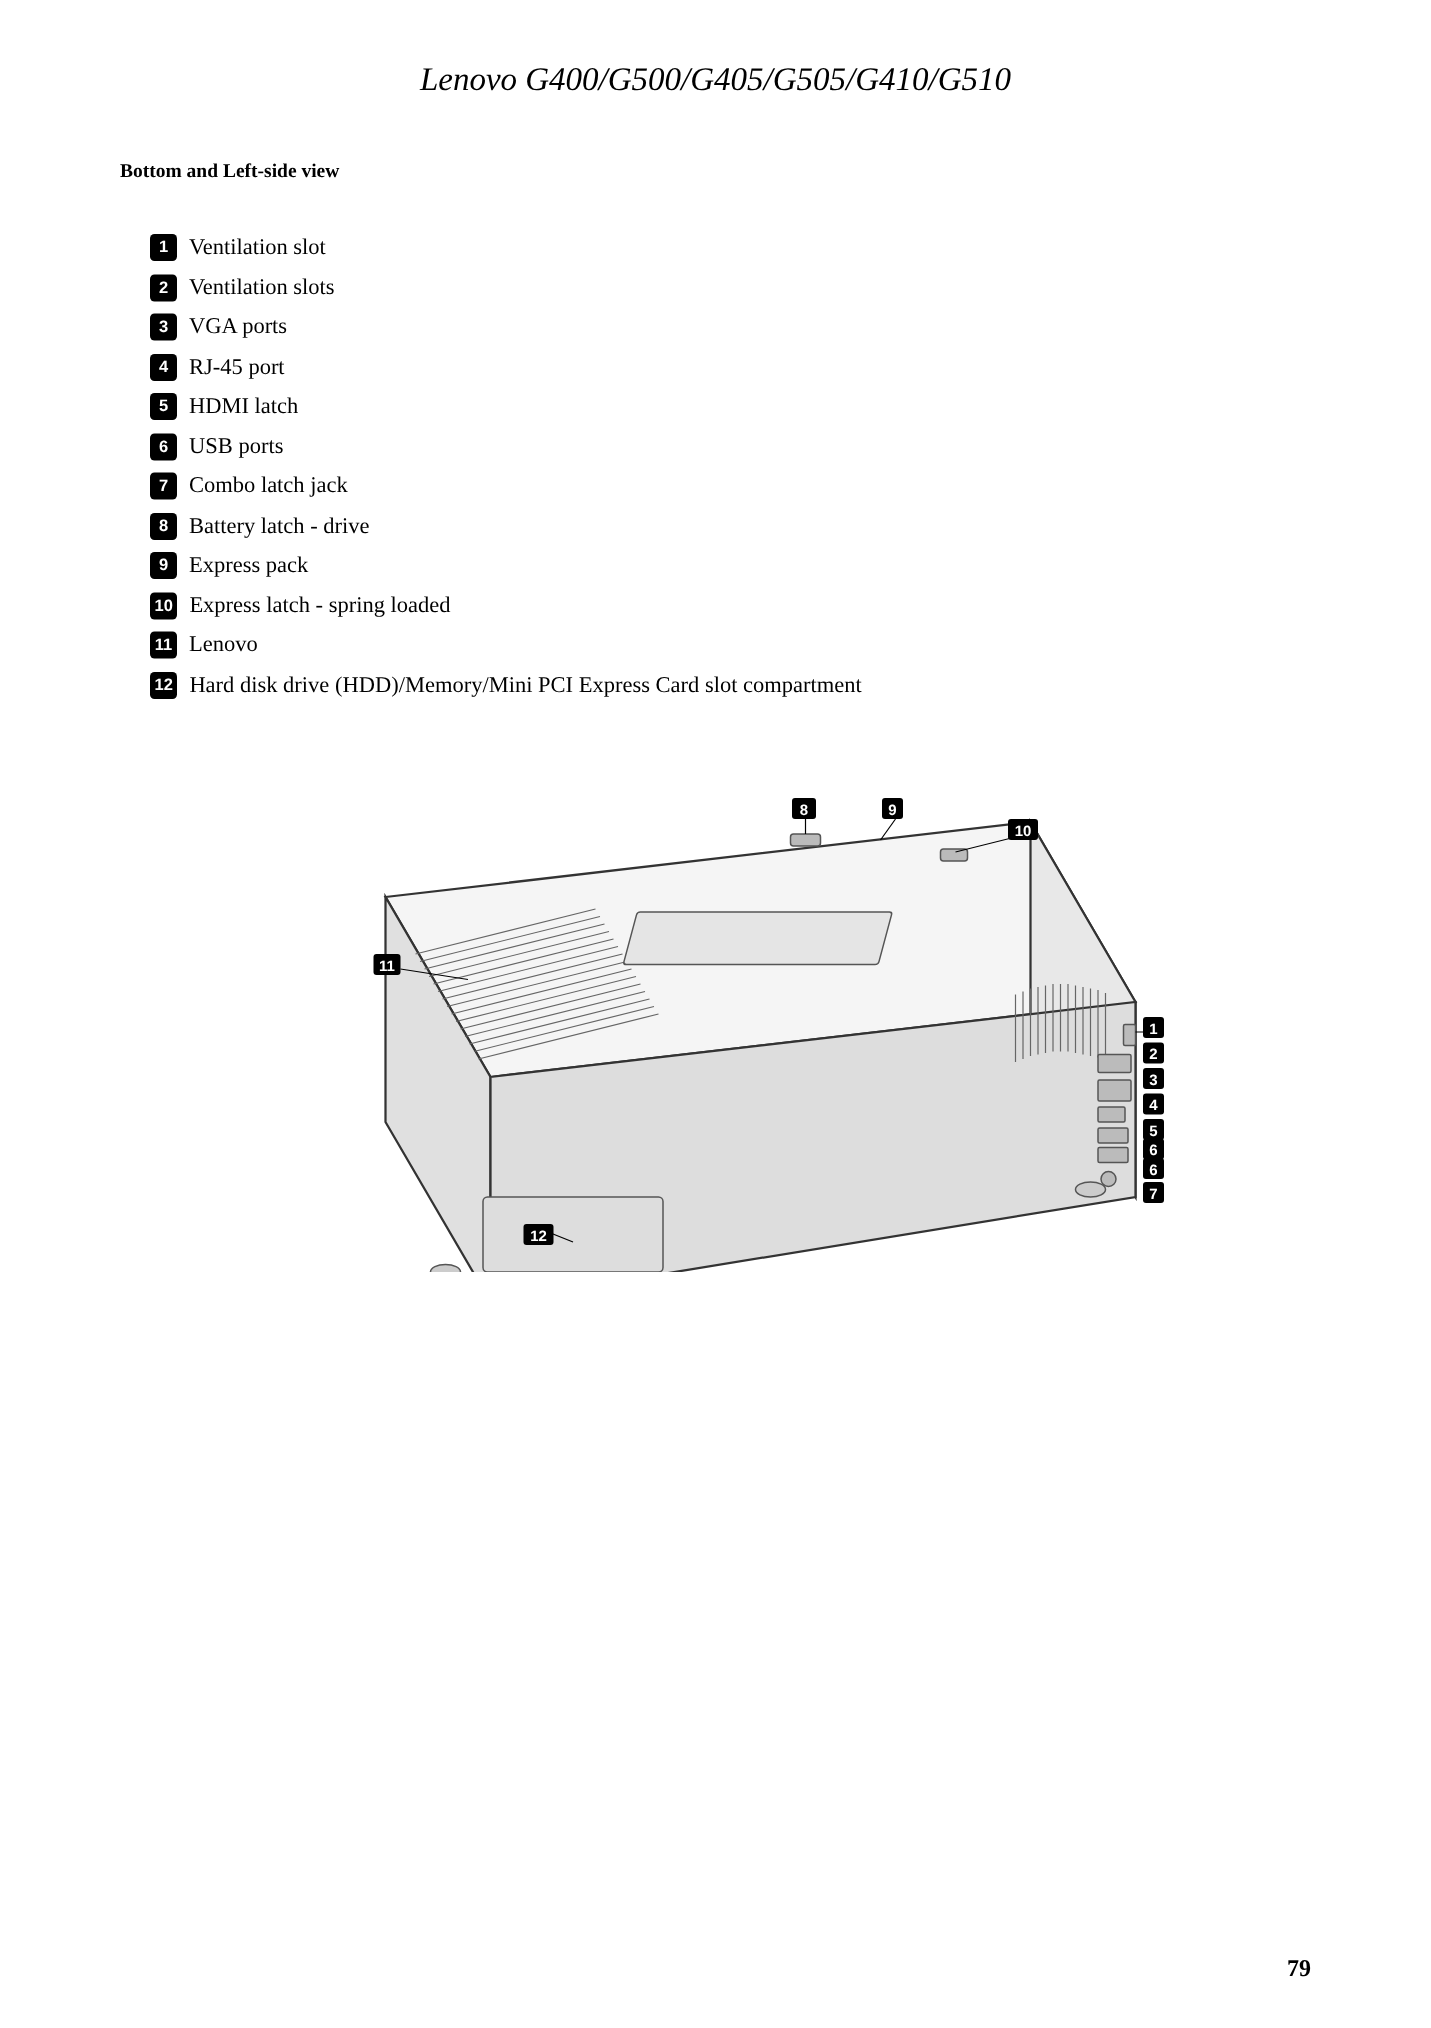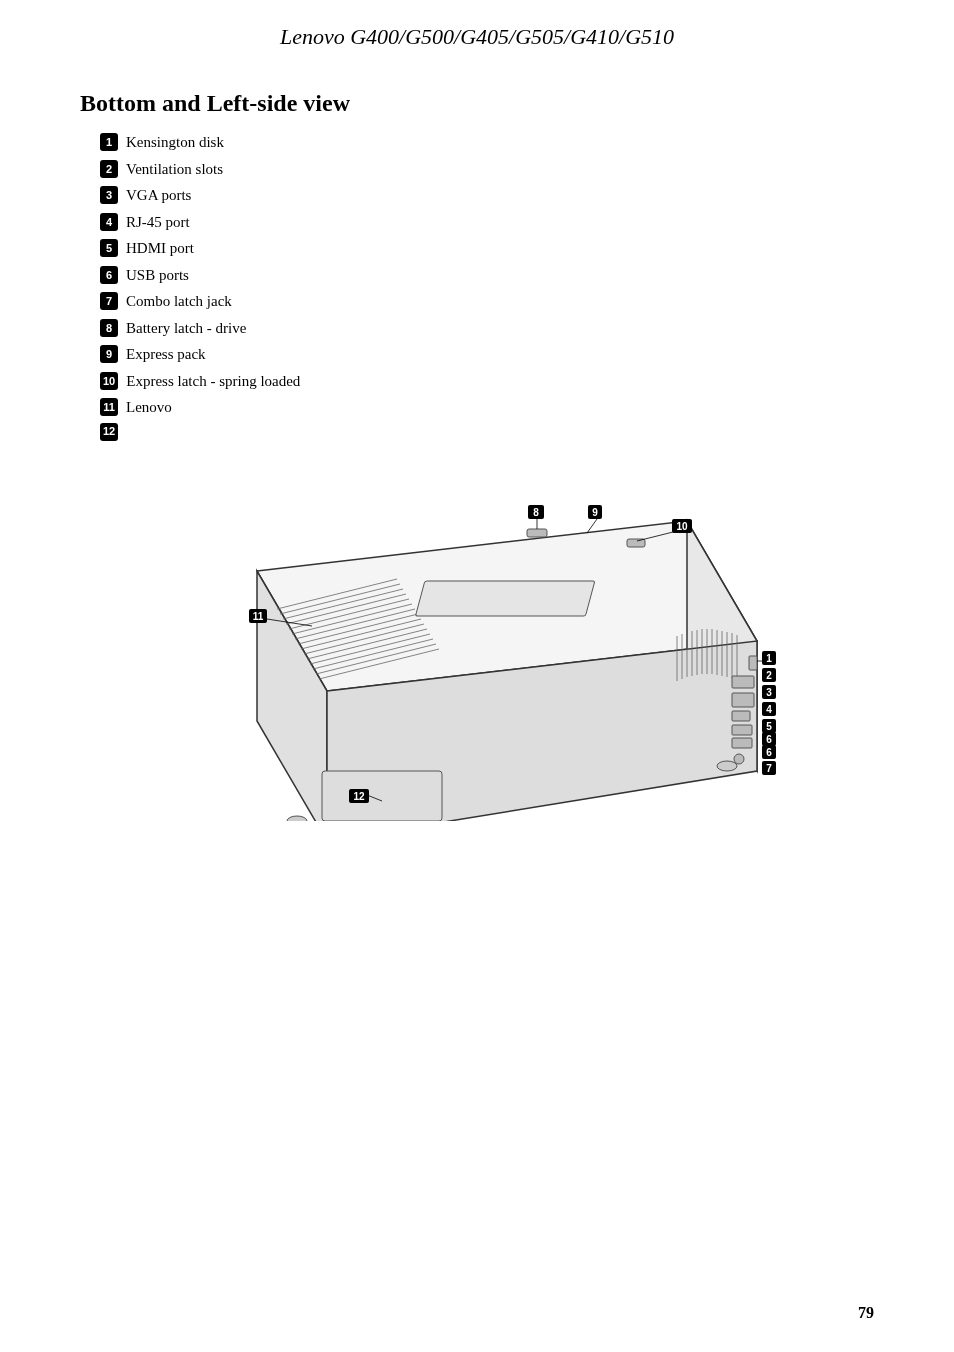--- a/index.html
+++ b/index.html
@@ -7,34 +7,34 @@
       background: #fff;
       font-family: Georgia, 'Times New Roman', serif;
       width: 954px;
       min-height: 1352px;
       position: relative;
       color: #000;
     }
     .page {
       width: 954px;
       min-height: 1352px;
-      padding: 24px 80px 60px 80px;
+      padding: 40px 80px 60px 80px;
       position: relative;
     }
     .header-title {
       text-align: center;
       font-style: italic;
       font-size: 22px;
       margin-bottom: 40px;
       font-family: Georgia, serif;
     }
     .section-title {
-      font-size: 24px;
+      font-size: 13px;
       font-weight: bold;
-      margin-bottom: 14px;
+      margin-bottom: 32px;
     }
     .items-list {
       list-style: none;
       margin-left: 20px;
       margin-bottom: 20px;
     }
     .items-list li {
       display: flex;
       align-items: center;
       margin-bottom: 4px;
@@ -81,37 +81,37 @@
 <body>
 
 <div class="page">
   <div class="header-title">Lenovo G400/G500/G405/G505/G410/G510</div>
 
   <div class="section-title">Bottom and Left-side view</div>
 
   <ul class="items-list" id="items-list">
       <li>
         <span class="num-badge">1</span>
-        <span>Kensington disk</span>
+        <span>Ventilation slot</span>
       </li>
       <li>
         <span class="num-badge">2</span>
         <span>Ventilation slots</span>
       </li>
       <li>
         <span class="num-badge">3</span>
         <span>VGA ports</span>
       </li>
       <li>
         <span class="num-badge">4</span>
         <span>RJ-45 port</span>
       </li>
       <li>
         <span class="num-badge">5</span>
-        <span>HDMI port</span>
+        <span>HDMI latch</span>
       </li>
       <li>
         <span class="num-badge">6</span>
         <span>USB ports</span>
       </li>
       <li>
         <span class="num-badge">7</span>
         <span>Combo latch jack</span>
       </li>
       <li>
@@ -125,20 +125,21 @@
       <li>
         <span class="num-badge">10</span>
         <span>Express latch - spring loaded</span>
       </li>
       <li>
         <span class="num-badge">11</span>
         <span>Lenovo</span>
       </li>
       <li>
         <span class="num-badge">12</span>
+        <span>Hard disk drive (HDD)/Memory/Mini PCI Express Card slot compartment</span>
       </li>
     </ul>
 
   <div class="diagram-container">
     <svg class="laptop-svg" viewBox="0 0 620 360" xmlns="http://www.w3.org/2000/svg">
 
       <g fill="none" stroke="#000" stroke-width="1.5">
 
         <polygon points="90,110 520,60 590,180 160,230" fill="#f5f5f5" stroke="#333" stroke-width="1.5"></polygon>
 

